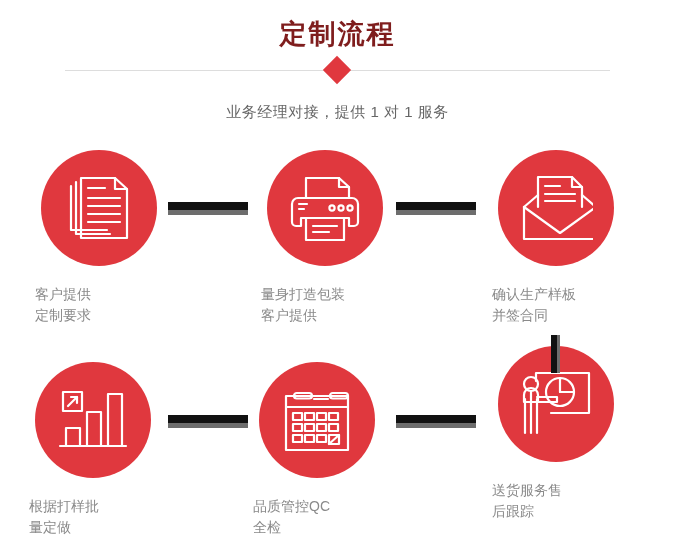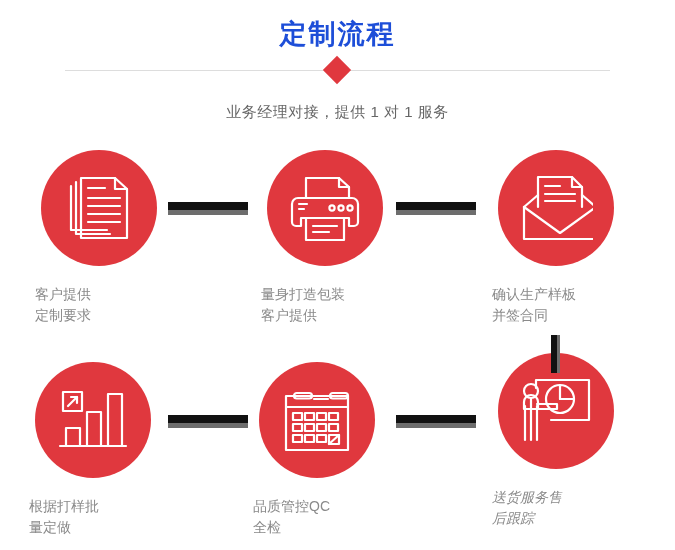--- a/index.html
+++ b/index.html
@@ -24,21 +24,21 @@
     height: 130px;
   }
   #page-title {
     position: absolute;
     left: 0;
     top: 16px;
     width: 675px;
     text-align: center;
     font-size: 27px;
     font-weight: bold;
-    color: #1d4ed8;
+    color: #7f1d1d;
     letter-spacing: 2px;
   }
   #divider-line {
     position: absolute;
     left: 65px;
     top: 70px;
     width: 545px;
     height: 1px;
     background: #dddddd;
   }
@@ -96,21 +96,21 @@
     padding-left: 26px;
     white-space: pre-line;
   }
 
   
   #step-1 { left: 9px;   top: 20px; }
   #step-2 { left: 235px; top: 20px; }
   #step-3 { left: 466px; top: 20px; }
   #step-4 { left: 3px;   top: 232px; }
   #step-5 { left: 227px; top: 232px; }
-  #step-6 { left: 466px; top: 223px; font-style: italic; }
+  #step-6 { left: 466px; top: 216px; }
 
   
   .connector-h {
     position: absolute;
     width: 80px;
     height: 13px;
   }
   .connector-h .bar {
     position: absolute;
     left: 0;

